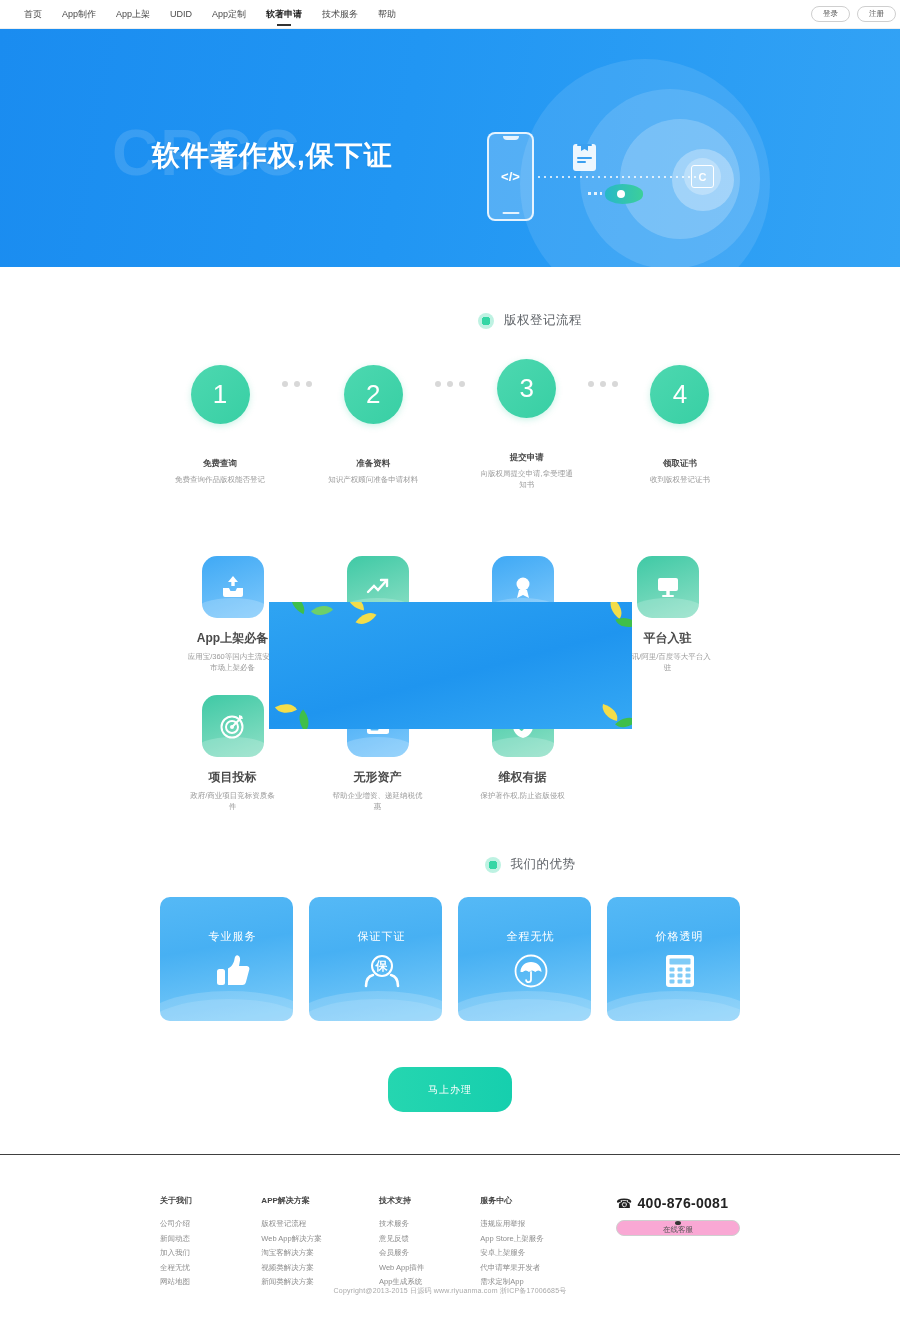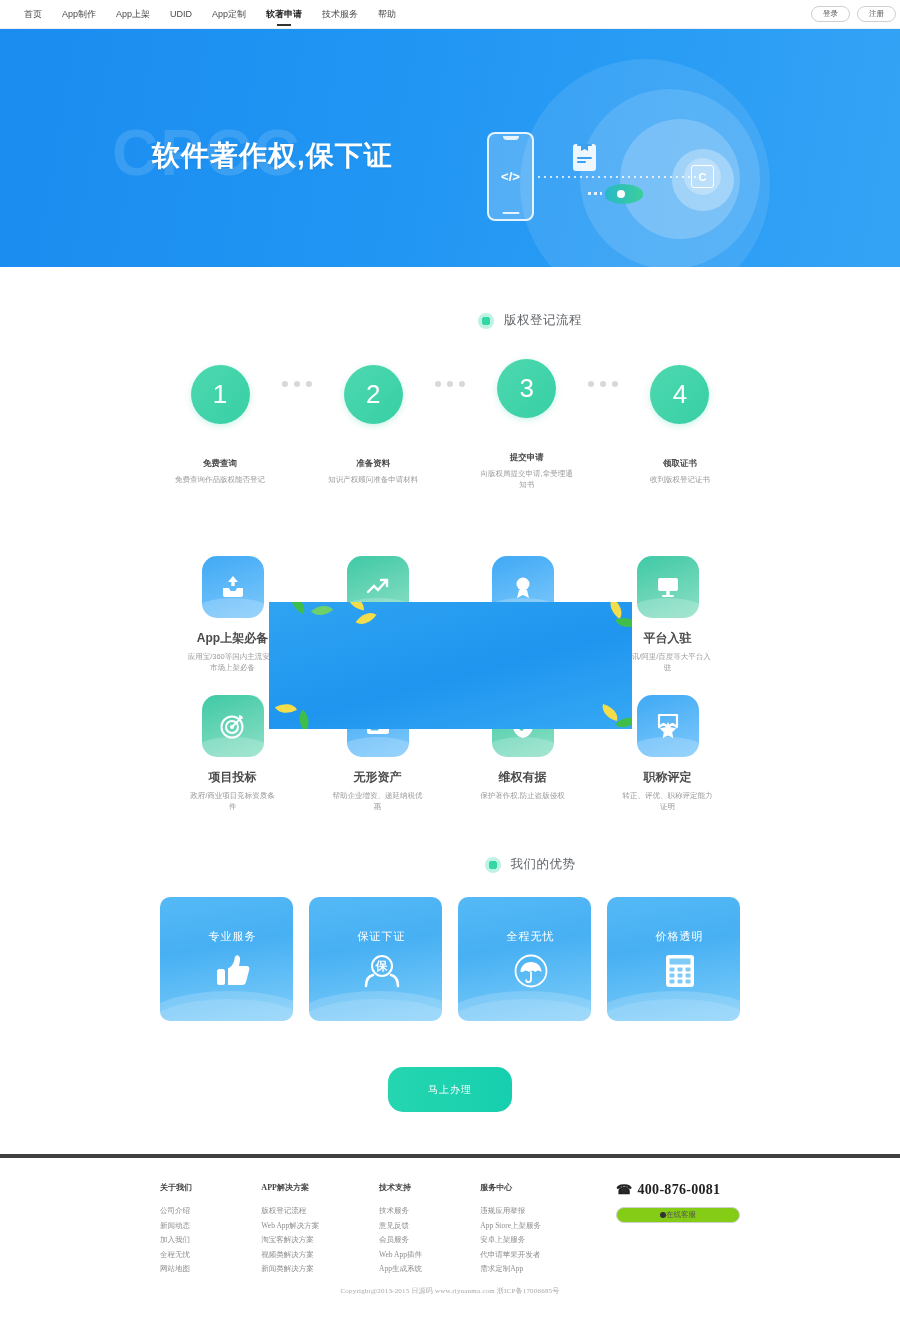--- a/index.html
+++ b/index.html
@@ -181,35 +181,35 @@
   .cta-row{ display:flex; justify-content:center; margin-top:46px; }
   .cta-btn{
     width:124px; height:45px; border-radius:15px; border:none;
     background:linear-gradient(90deg,#25d6b0,#16cfae);
     color:#fff; font-size:10px; letter-spacing:1px; cursor:pointer;
     font-family:inherit;
   }
 
   
   .footer{
-    margin-top:42px; border-top:4px solid #404040; padding:24px 160px 0 160px;
-    position:relative; height:148px;font-family:Liberation Serif, serif;
+    margin-top:42px; border-top:1px solid #404040; padding:40px 160px 0 160px;
+    position:relative; height:148px;
   }
   .fcols{ display:flex; }
   .fcol{ width:112px; }
   .fcol.wide{ width:130px; }
   .fcol-h{ font-size:8px; font-weight:bold; color:#444; margin-bottom:11px; }
   .fcol-li{ font-size:7.5px; color:#8d8d8d; line-height:14.5px; cursor:pointer; }
   .fcontact{ margin-left:18px; }
   .fphone{ font-size:14px; font-weight:bold; color:#222; letter-spacing:.3px; display:flex; align-items:center; gap:5px; }
   .fphone .ph{ font-size:13px; }
   .kf-btn{
     margin-top:9px; width:124px; height:16px; border:1px solid #cfcfcf; border-radius:8px;
     display:flex; align-items:center; justify-content:center; 
-    font-size:7.5px; color:#555; cursor:pointer; background:#84cc16;
+    font-size:7.5px; color:#555; cursor:pointer; background:#f9a8d4;flex-direction:column;
   }
   .kf-dot{ width:6px; height:6px; border-radius:50%; background:#333; display:inline-block; }
   .copyright{
     position:absolute; left:0; bottom:6px; width:900px; text-align:center;
     font-size:7px; color:#a9a9a9; letter-spacing:.2px;
   }
   .page{ position:relative; }
 </style>
 </head>
 <body>
@@ -388,30 +388,20 @@
         <div class="ficon green">
           <svg width="28" height="28" viewBox="0 0 28 28">
               <path d="M14 2l10 4v8c0 6-4.3 10.6-10 12-5.7-1.4-10-6-10-12V6z" fill="#fff"></path>
               <path d="M9 14l3.6 3.6L19.5 10" stroke="#4ccfa7" stroke-width="2.6" fill="none" stroke-linecap="round" stroke-linejoin="round"></path>
             </svg>
         </div>
         <div class="ftitle">维权有据</div>
         <div class="fdesc">保护著作权,防止盗版侵权</div>
       </div>
 
-      <div class="fcell">
-        <div class="ficon blue">
-          <svg width="28" height="28" viewBox="0 0 28 28">
-              <path d="M5 3h18v12l-4.5-3.2L14 15l-4.5-3.2L5 15z" fill="none" stroke="#fff" stroke-width="2.2" stroke-linejoin="round"></path>
-              <path d="M14 10l2.6 5.3 5.8.9-4.2 4.1 1 5.8-5.2-2.7-5.2 2.7 1-5.8-4.2-4.1 5.8-.9z" fill="#fff"></path>
-            </svg>
-        </div>
-        <div class="ftitle">职称评定</div>
-        <div class="fdesc">转正、评优、职称评定能力证明</div>
-      </div>
 
     </div>
   </div>
 
   <div class="overlay-panel">
     <div class="leaf g" style="left:20px; top:-4px;  transform:rotate(25deg);"></div>
     <div class="leaf lg" style="left:44px; top:2px;   transform:rotate(-40deg);"></div>
     <div class="leaf y" style="left:78px; top:-6px;  transform:rotate(10deg);"></div>
     <div class="leaf y" style="left:88px; top:10px;  transform:rotate(-55deg);"></div>
     <div class="leaf y" style="left:338px; top:0px;  transform:rotate(35deg);"></div>

